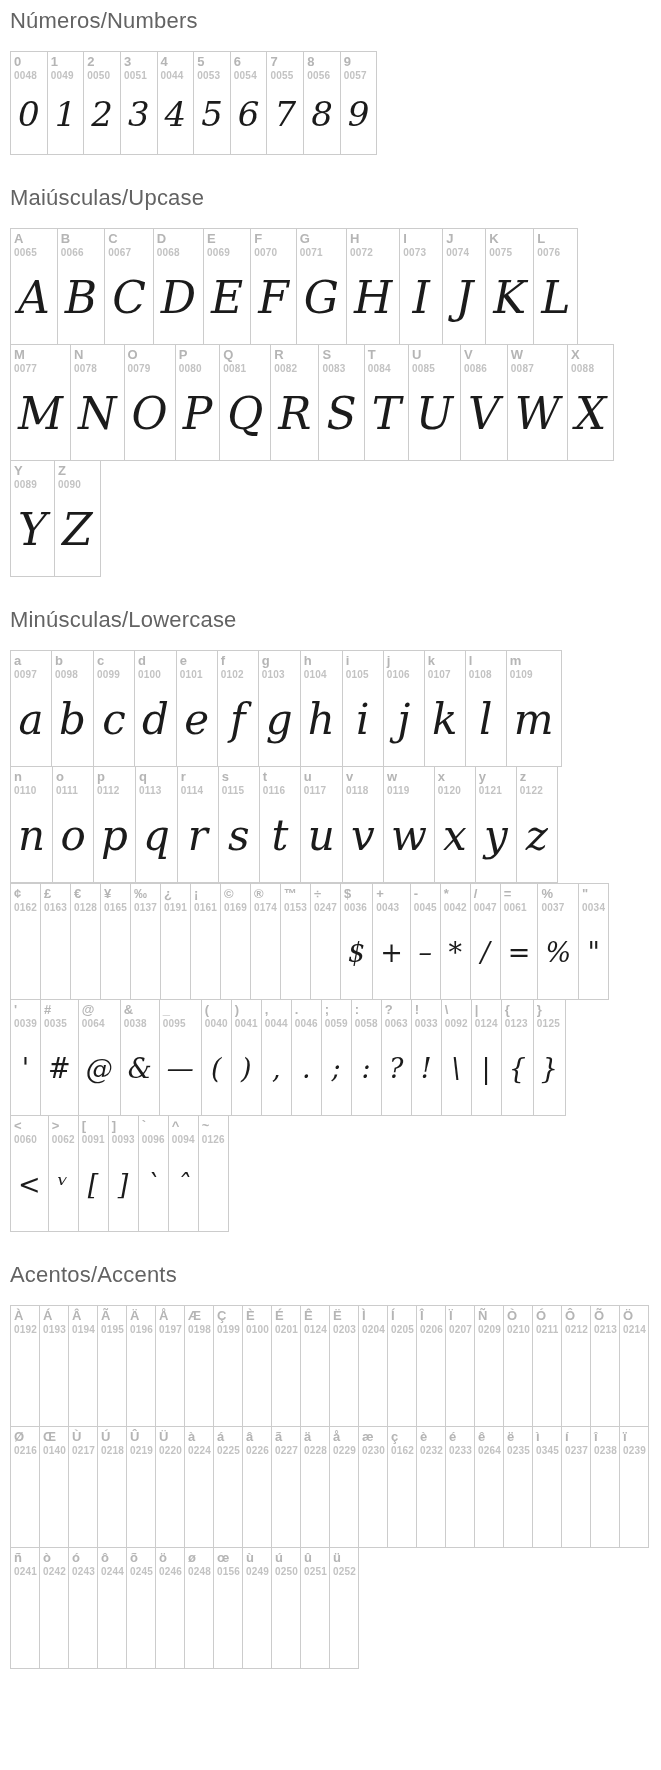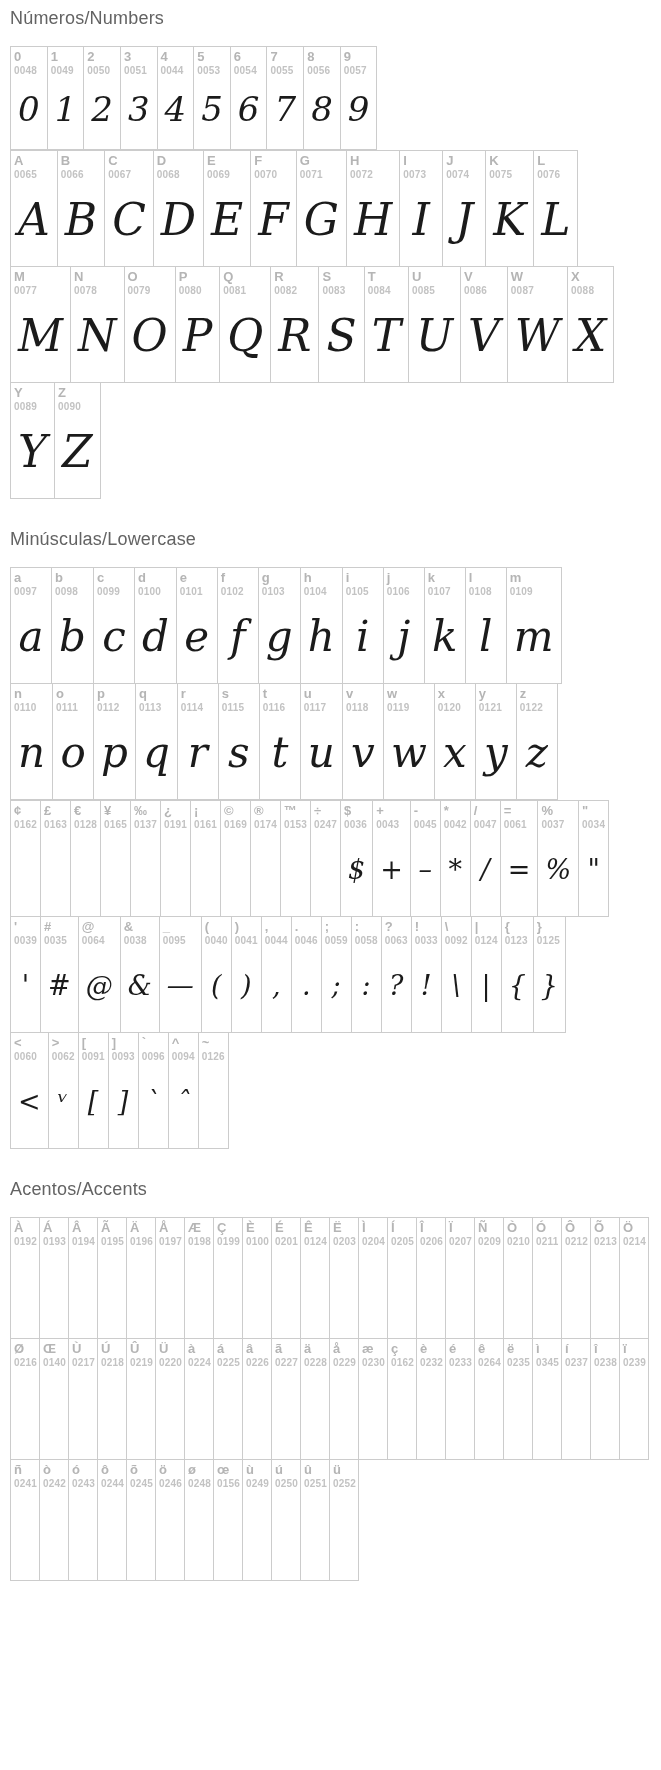--- a/index.html
+++ b/index.html
@@ -1,18 +1,18 @@
 <!DOCTYPE html>
 <html><head>
 <meta charset="utf-8">
 <style>
   html,body{margin:0;padding:0;background:#ffffff;}
   body{width:661px;font-family:"Liberation Sans",sans-serif;}
   .page{padding:6px 8px 24px 10px;}
-  .section-title{font-size:18px;font-weight:400;color:#636363;margin:30px 0 17px 0;letter-spacing:0.2px;}
+  .section-title{font-size:22px;font-weight:400;color:#636363;margin:30px 0 17px 0;letter-spacing:0.2px;}
   .glyph-section:first-child .section-title{margin-top:2px;}
   .grid{padding-left:1px;}
   .row{display:flex;flex-wrap:nowrap;}
   .row + .row{margin-top:-1px;}
   .cell{border:1px solid #cccccc;margin-left:-1px;background:#ffffff;display:flex;flex-direction:column;box-sizing:border-box;flex:0 0 auto;}
   .char{font-size:13px;font-weight:bold;color:#b5b5b5;line-height:15px;padding:2px 2px 0 3px;white-space:pre;}
   .code{font-size:10px;font-weight:bold;color:#c3c3c3;line-height:12px;padding:1px 1px 0 3px;letter-spacing:0.2px;}
   .glyph{flex:1;display:flex;align-items:center;justify-content:center;font-family:"DejaVu Serif",serif;font-style:italic;color:#1b1b1b;padding:4px 7px 12px 7px;white-space:pre;}
   
   .numbers  .cell{min-width:35px;height:104px;}
@@ -82,20 +82,21 @@
             </div>
             <div class="cell">
               <div class="char">9</div>
               <div class="code">0057</div>
               <div class="glyph">9</div>
             </div>
           </div>
         </div>
       </section>
       <section class="glyph-section">
+        <h2 class="section-title">Maiúsculas/Upcase</h2>
         <div class="grid uppercase">
           <div class="row">
             <div class="cell">
               <div class="char">A</div>
               <div class="code">0065</div>
               <div class="glyph">A</div>
             </div>
             <div class="cell">
               <div class="char">B</div>
               <div class="code">0066</div>

